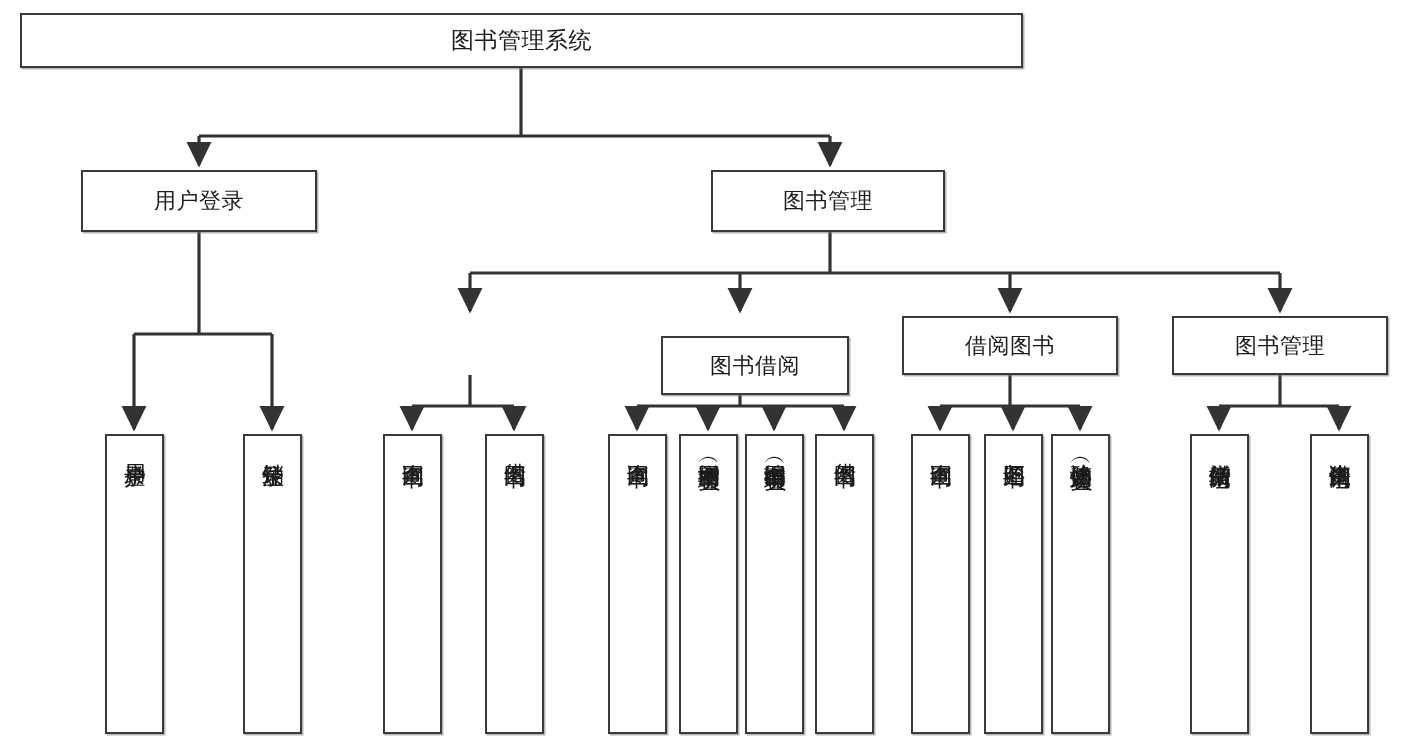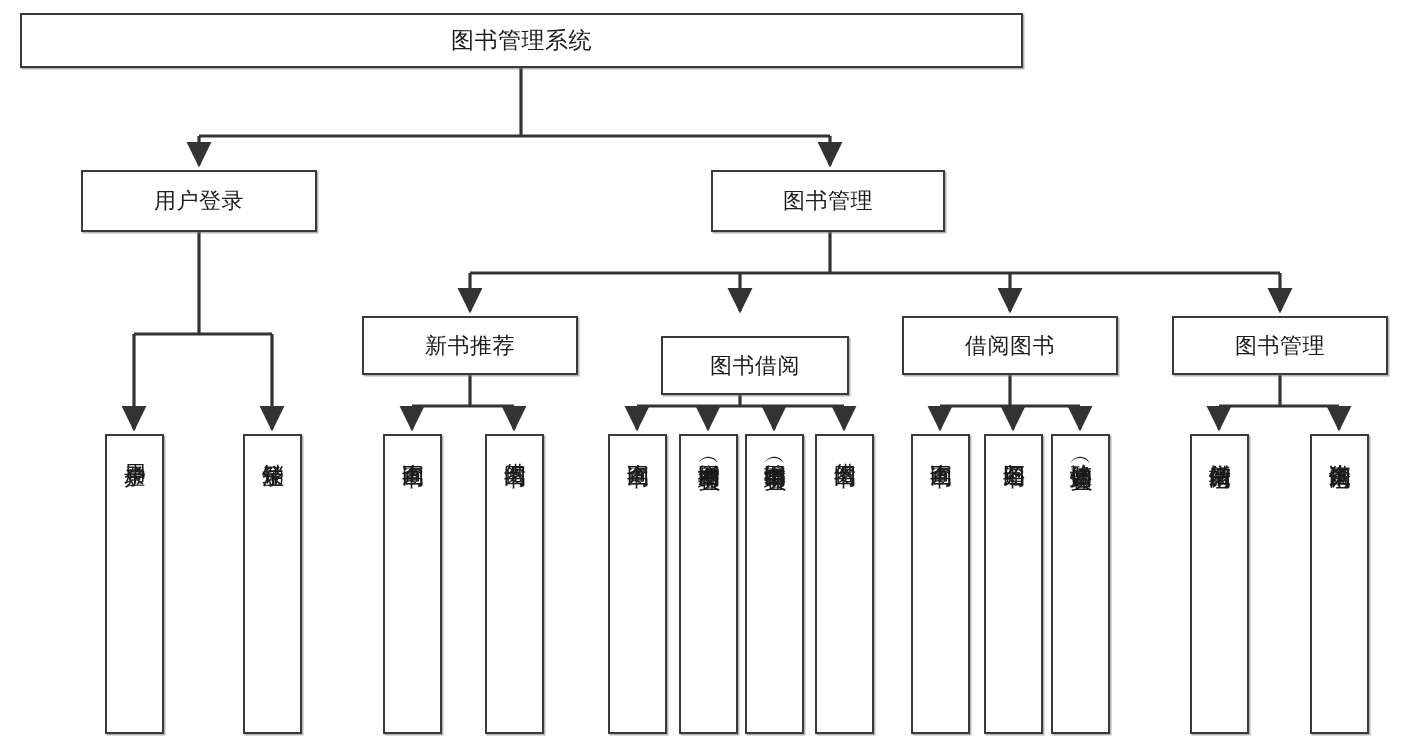--- a/index.html
+++ b/index.html
@@ -129,23 +129,20 @@
   </div>
 
   <div class="node" style="left:81px; top:170px; width:236px; height:62px;">
     <span class="label">用户登录</span>
   </div>
 
   <div class="node" style="left:711px; top:170px; width:234px; height:62px;">
     <span class="label">图书管理</span>
   </div>
 
-  <div class="node" style="left:362px; top:316px; width:216px; height:59px;">
-    <span class="label">新书推荐</span>
-  </div>
 
   <div class="node" style="left:632px; top:336px; width:188px; height:59px;margin-left:29px;">
     <span class="label">图书借阅</span>
   </div>
 
   <div class="node" style="left:902px; top:316px; width:216px; height:59px;">
     <span class="label">借阅图书</span>
   </div>
 
   <div class="node" style="left:1172px; top:316px; width:216px; height:59px;">

